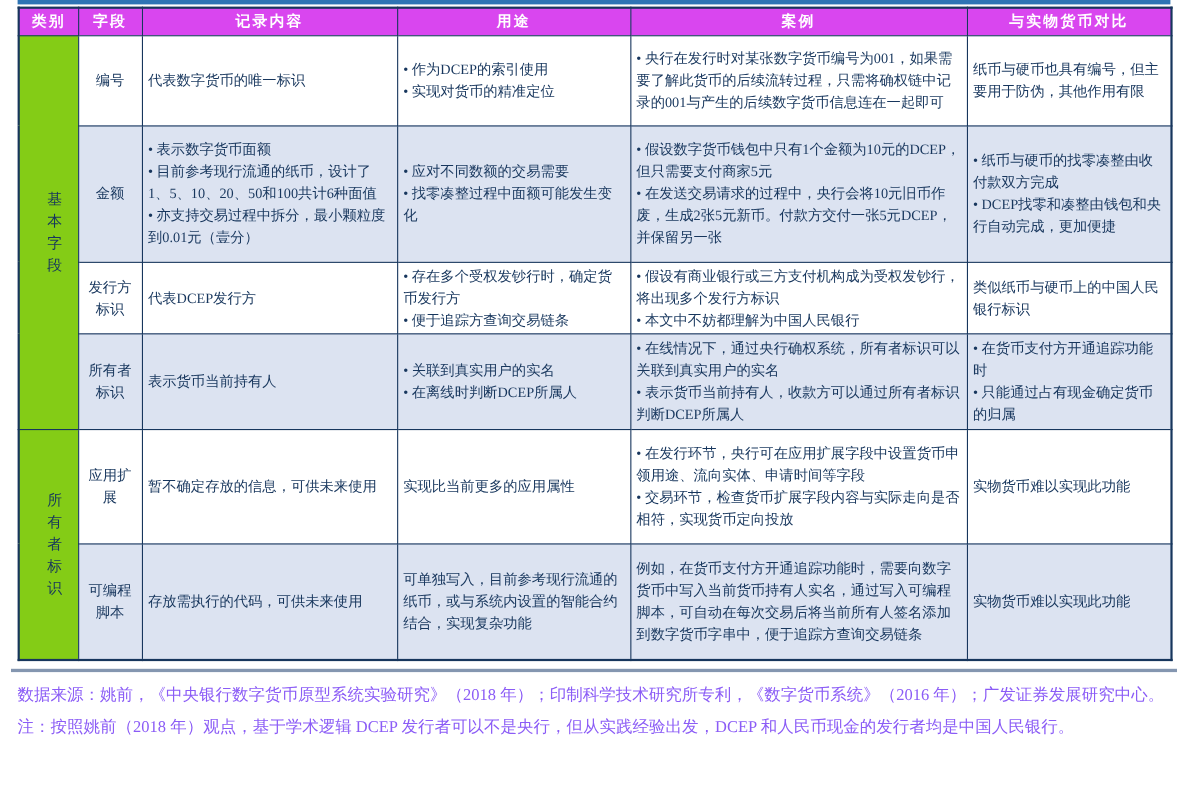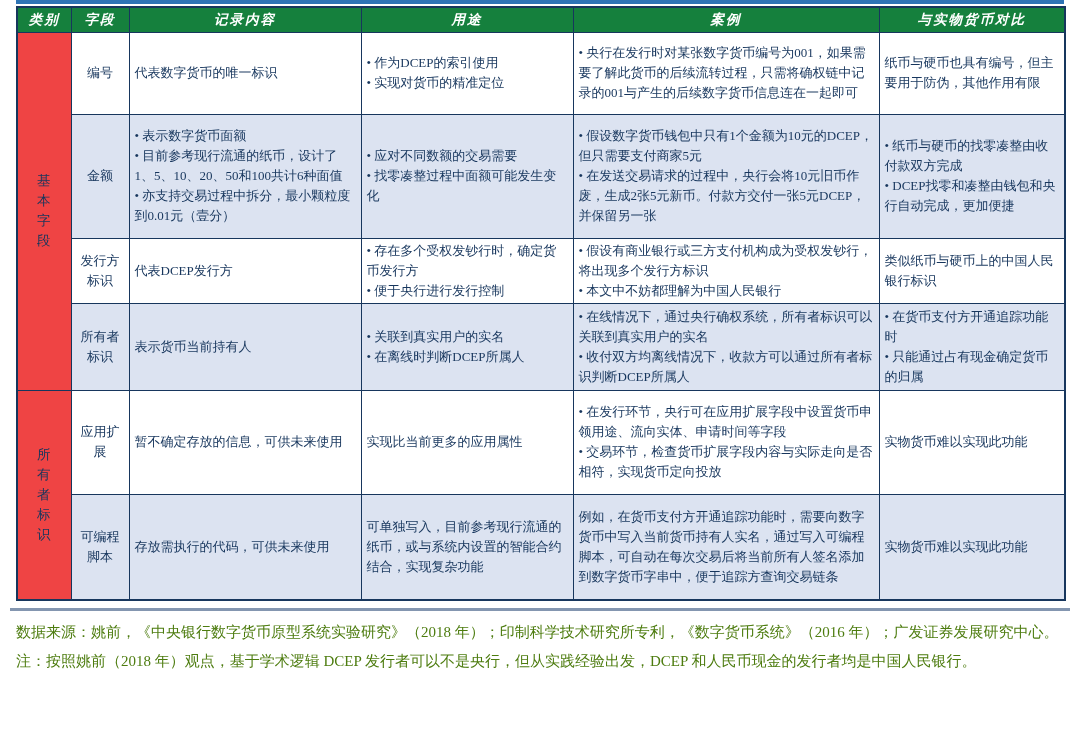--- a/index.html
+++ b/index.html
@@ -31,39 +31,38 @@
     table-layout: fixed;
     width: 1048px;
     margin: 0 16px;
     border: 2px solid #17365D;
   }
   .data-table th, .data-table td {
     border: 1px solid #17365D;
     vertical-align: middle;
   }
   .data-table th {
-    background: #15803d;
+    background: #d946ef;
     color: #ffffff;
     font-family: "Liberation Sans", sans-serif;
     font-size: 13.5px;
     font-weight: bold;
     height: 25px;
     padding: 2px 2px;
     letter-spacing: 2px;
-    font-style: italic;
   }
   .data-table td {
     font-size: 13px;
     line-height: 20px;
     padding: 2px 5px;
     color: #17365D;
   }
   td.cat-cell {
-    text-align: center;
-    background: #ef4444;
+    text-align: right;
+    background: #84cc16;
     font-size: 13.5px;
     padding: 0 13px;
     letter-spacing: 1px;
   }
   td.field-cell {
     text-align: center;
     padding: 2px 4px;
     margin-top: 28px;
   }
   tr.alt td { background: #DCE3F1; }
@@ -76,21 +75,21 @@
   .cell p { margin: 0; }
   .bottom-rule {
     height: 3px;
     background: #8496B0;
     margin: 7px 10px 0 10px;
   }
   .source-note {
     margin: 7px 16px 0 16px;
     font-size: 15px;
     line-height: 29px;
-    color: #4d7c0f;
+    color: #8b5cf6;
   }
 </style>
 </head>
 <body>
 
 <div class="page">
 
   <div class="title-rule"></div>
 
   <table class="data-table">
@@ -169,21 +168,21 @@
       <tr class="h3">
         <td class="field-cell">发行方标识</td>
         <td>
             <div class="cell">
               <p>代表DCEP发行方</p>
             </div>
           </td>
         <td>
             <div class="cell">
               <p>• 存在多个受权发钞行时，确定货币发行方</p>
-              <p>• 便于央行进行发行控制</p>
+              <p>• 便于追踪方查询交易链条</p>
             </div>
           </td>
         <td>
             <div class="cell">
               <p>• 假设有商业银行或三方支付机构成为受权发钞行，将出现多个发行方标识</p>
               <p>• 本文中不妨都理解为中国人民银行</p>
             </div>
           </td>
         <td>
             <div class="cell">
@@ -200,21 +199,21 @@
           </td>
         <td>
             <div class="cell">
               <p>• 关联到真实用户的实名</p>
               <p>• 在离线时判断DCEP所属人</p>
             </div>
           </td>
         <td>
             <div class="cell">
               <p>• 在线情况下，通过央行确权系统，所有者标识可以关联到真实用户的实名</p>
-              <p>• 收付双方均离线情况下，收款方可以通过所有者标识判断DCEP所属人</p>
+              <p>• 表示货币当前持有人，收款方可以通过所有者标识判断DCEP所属人</p>
             </div>
           </td>
         <td>
             <div class="cell">
               <p>• 在货币支付方开通追踪功能时</p>
               <p>• 只能通过占有现金确定货币的归属</p>
             </div>
           </td>
       </tr>
       <tr class="h5">

